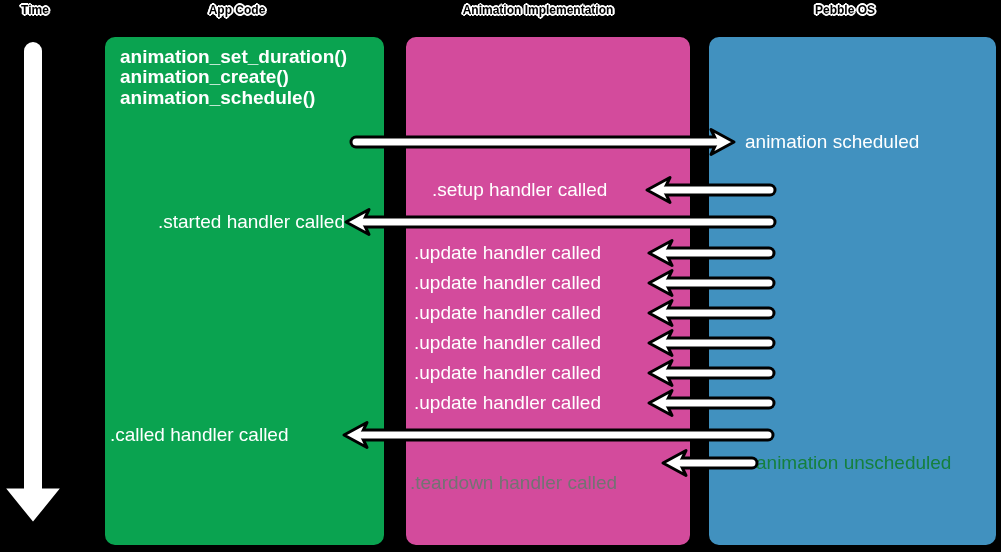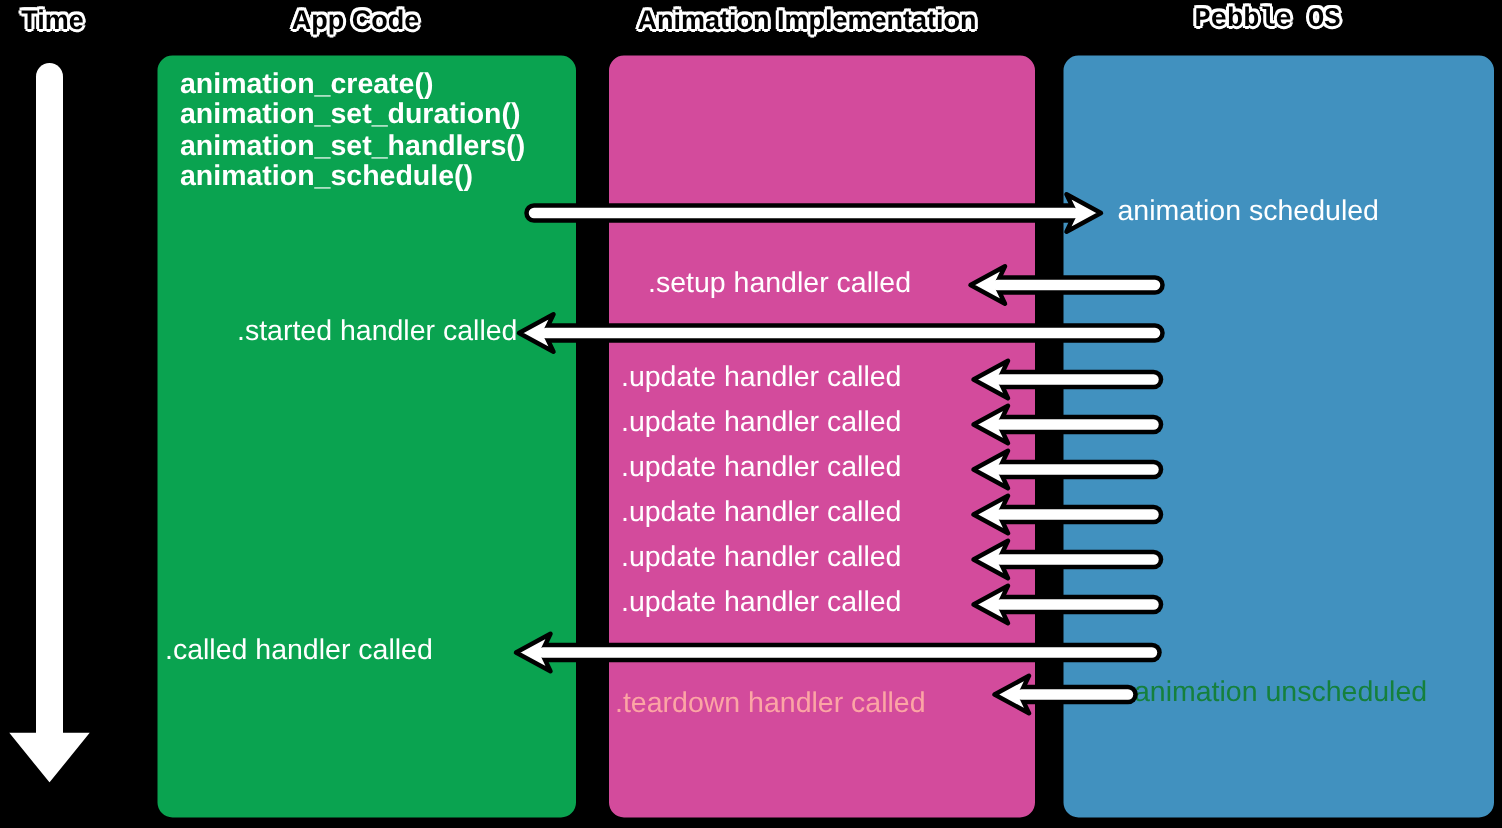--- a/index.html
+++ b/index.html
@@ -8,21 +8,21 @@
     width: 1001px;
     height: 552px;
     background: #000;
     overflow: hidden;
     font-family: "Liberation Sans", "DejaVu Sans", sans-serif;
   }
   .col-header {
     position: absolute;
     top: 3px;
     transform: translateX(-50%);
-    font-size: 18px;
+    font-size: 12px;
     font-weight: bold;
     color: #000;
     white-space: nowrap;
     text-shadow:
       -2px 0 0 #fff, 2px 0 0 #fff, 0 -2px 0 #fff, 0 2px 0 #fff,
       -1.4px -1.4px 0 #fff, 1.4px -1.4px 0 #fff,
       -1.4px 1.4px 0 #fff, 1.4px 1.4px 0 #fff;
   }
   .box {
     position: absolute;
@@ -56,47 +56,46 @@
   }
 </style>
 </head>
 <body>
 
 <div class="stage">
   <div id="headers">
       <div class="col-header" style="left: 35px;">Time</div>
       <div class="col-header" style="left: 237px;">App Code</div>
       <div class="col-header" style="left: 538px;">Animation Implementation</div>
-      <div class="col-header" style="left: 845px; font-family: Liberation Mono, monospace;">Pebble OS</div>
+      <div class="col-header" style="left: 845px;">Pebble OS</div>
     </div>
 
   <div class="box" id="box-0" style="left: 103px; top: 35px; width: 283px; height: 512px; background: rgb(10, 163, 80);">
     
   </div>
   <div class="box" id="box-1" style="left: 404px; top: 35px; width: 288px; height: 512px; background: rgb(211, 75, 156);"></div>
   <div class="box" id="box-2" style="left: 707px; top: 35px; width: 291px; height: 512px; background: rgb(65, 145, 191);"></div>
 
   <div class="code-block" id="code-block">
+      <div>animation_set_duration()</div>
       <div>animation_create()</div>
-      <div>animation_set_duration()</div>
-      <div>animation_set_handlers()</div>
       <div>animation_schedule()</div>
     </div>
 
   <div id="labels">
       <div class="evt-label" style="left: 114px; top: 222px; color: rgb(255, 255, 255); margin-left: 44px;">.started handler called</div>
       <div class="evt-label" style="left: 110px; top: 435px; color: rgb(255, 255, 255);">.called handler called</div>
       <div class="evt-label" style="left: 432px; top: 190px; color: rgb(255, 255, 255);">.setup handler called</div>
       <div class="evt-label" style="left: 414px; top: 253px; color: rgb(255, 255, 255);">.update handler called</div>
       <div class="evt-label" style="left: 414px; top: 283px; color: rgb(255, 255, 255);">.update handler called</div>
       <div class="evt-label" style="left: 414px; top: 313px; color: rgb(255, 255, 255);">.update handler called</div>
       <div class="evt-label" style="left: 414px; top: 343px; color: rgb(255, 255, 255);">.update handler called</div>
       <div class="evt-label" style="left: 414px; top: 373px; color: rgb(255, 255, 255);">.update handler called</div>
       <div class="evt-label" style="left: 414px; top: 403px; color: rgb(255, 255, 255);">.update handler called</div>
-      <div class="evt-label" style="left: 410px; top: 470px; color: #fca5a5;">.teardown handler called</div>
+      <div class="evt-label" style="left: 410px; top: 483px; color: #737373;">.teardown handler called</div>
       <div class="evt-label" style="left: 745px; top: 142px; color: rgb(255, 255, 255);">animation scheduled</div>
       <div class="evt-label" style="left: 756px; top: 463px; color: #15803d;">animation unscheduled</div>
     </div>
 
   <svg class="arrow-layer" viewBox="0 0 1001 552" id="arrow-svg">
       <g>
         <line x1="720" y1="142" x2="356" y2="142" stroke="#000000" stroke-width="13" stroke-linecap="round"></line>
         <polygon points="734,142 711,129.5 717,142 711,154.5" fill="#ffffff" stroke="#000000" stroke-width="3" stroke-linejoin="round"></polygon>
         <line x1="716" y1="142" x2="356" y2="142" stroke="#ffffff" stroke-width="7" stroke-linecap="round"></line>
       </g>

